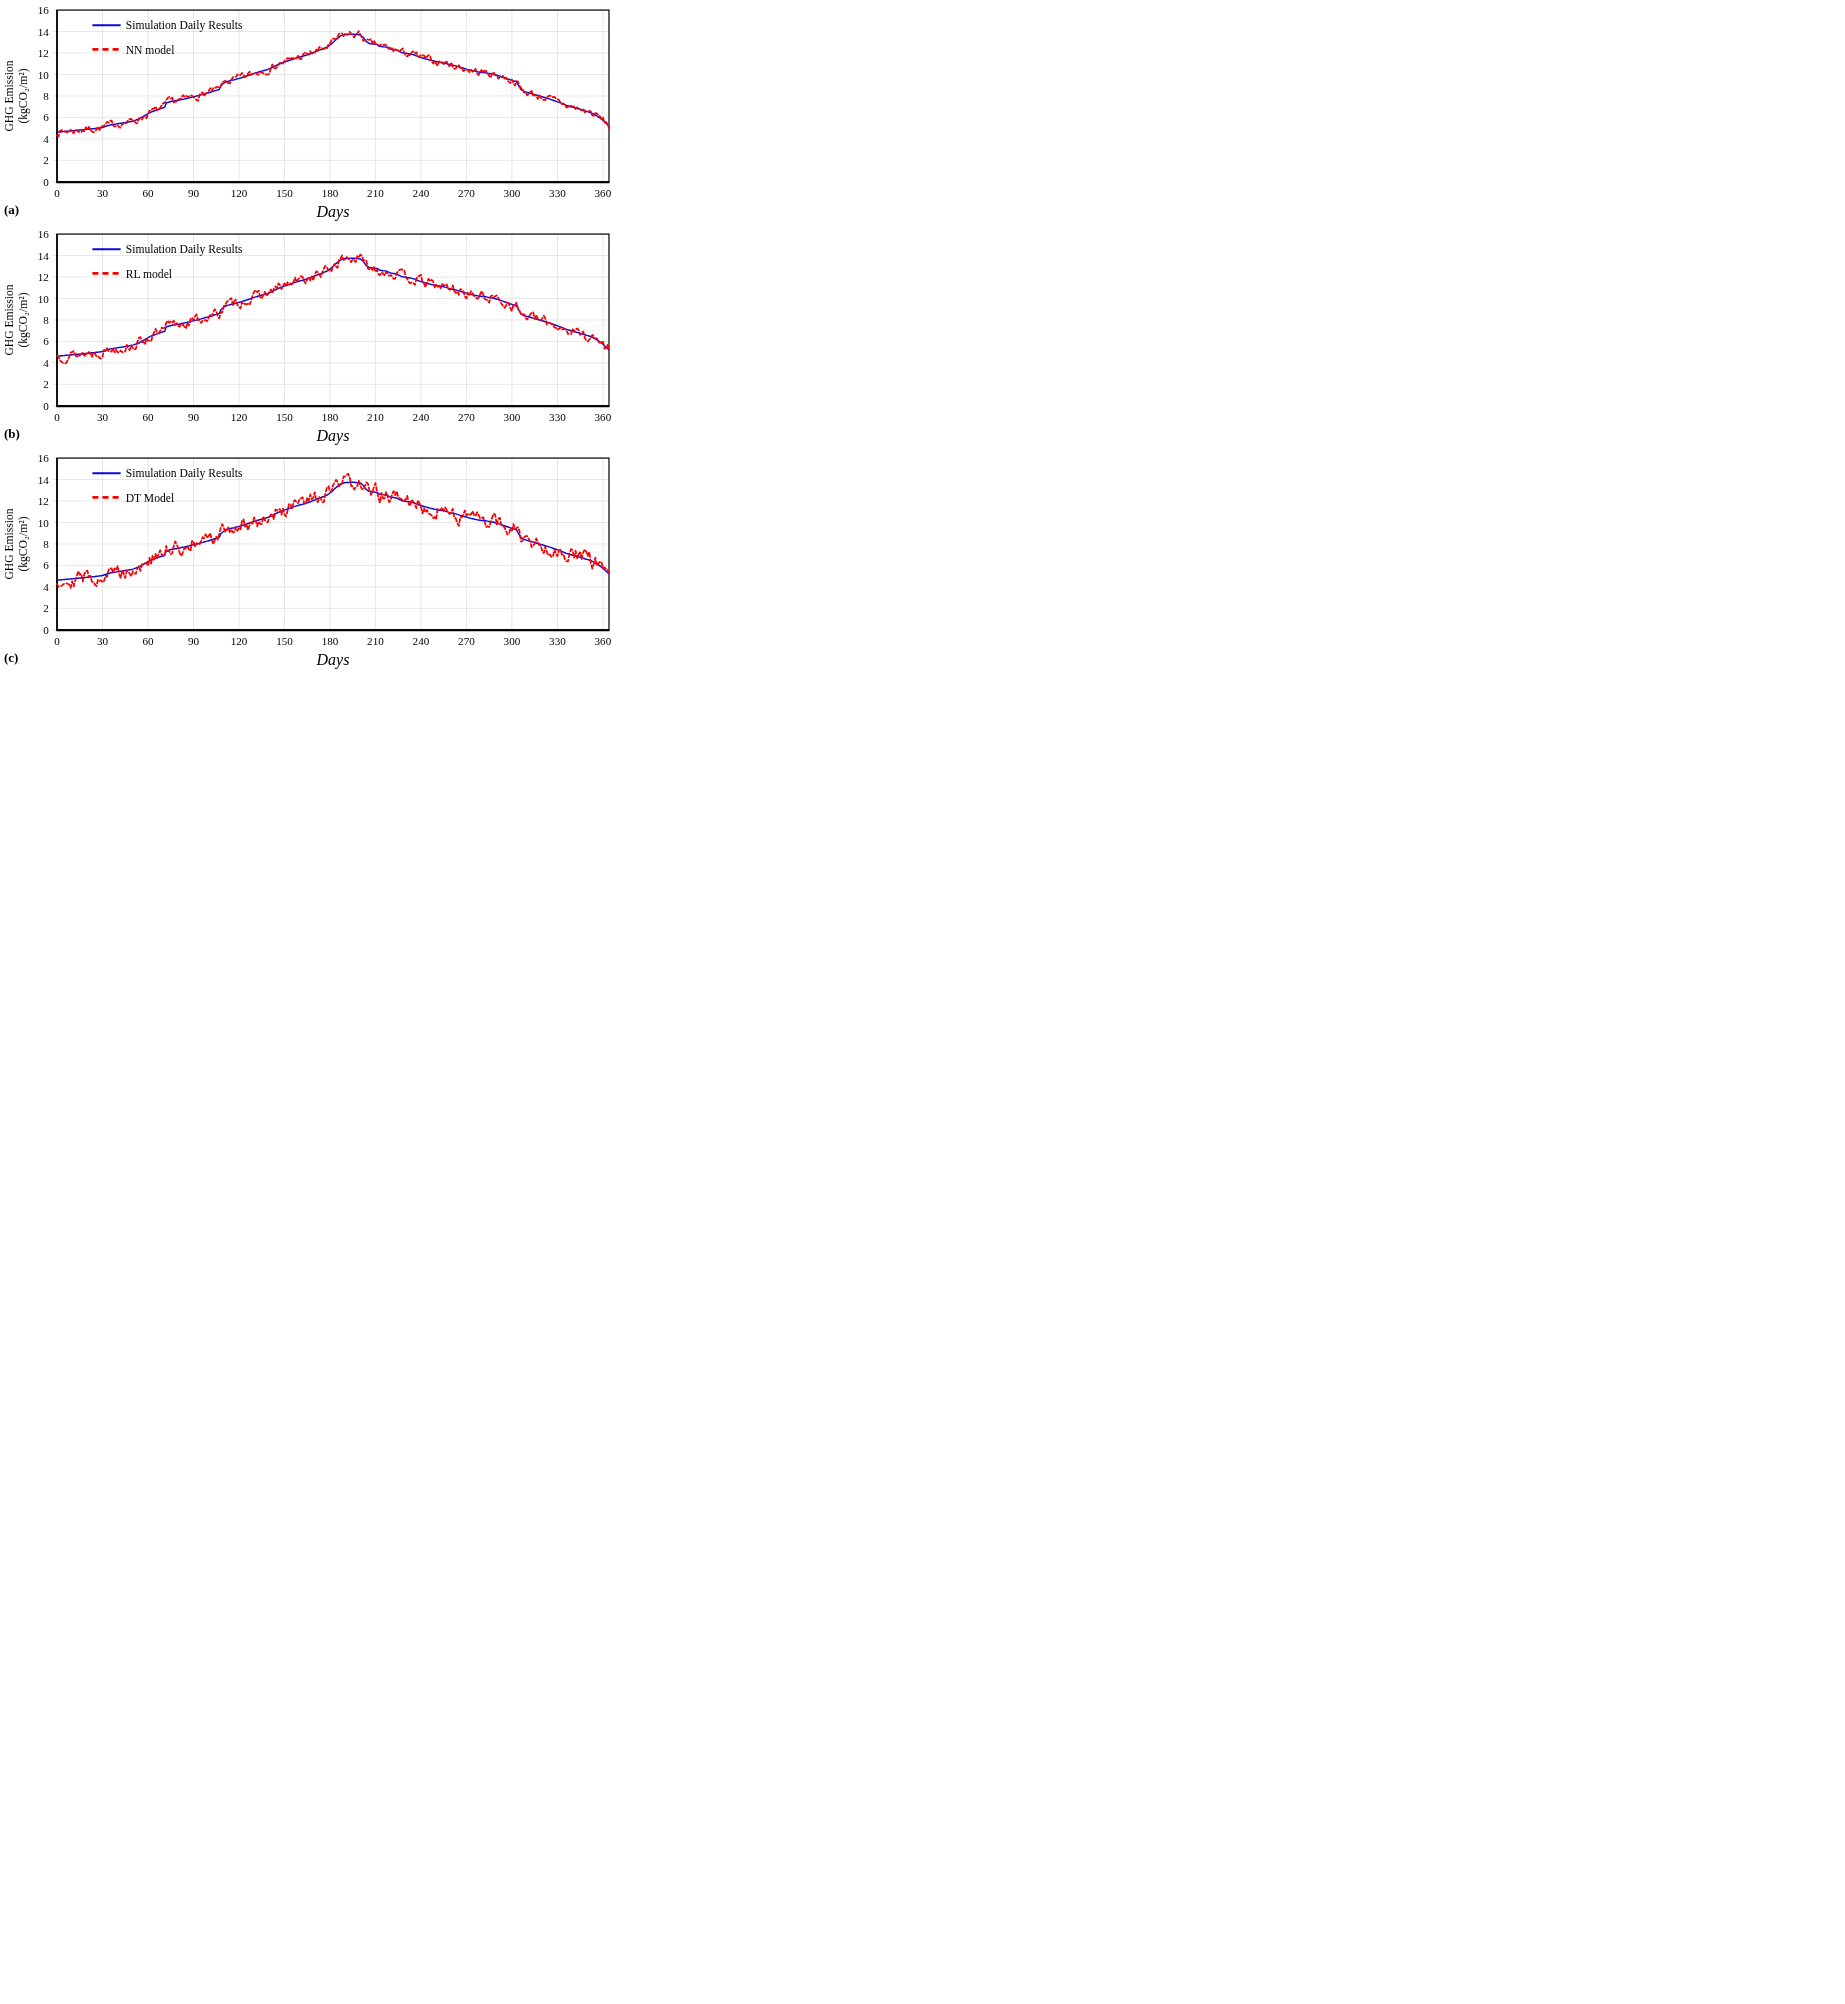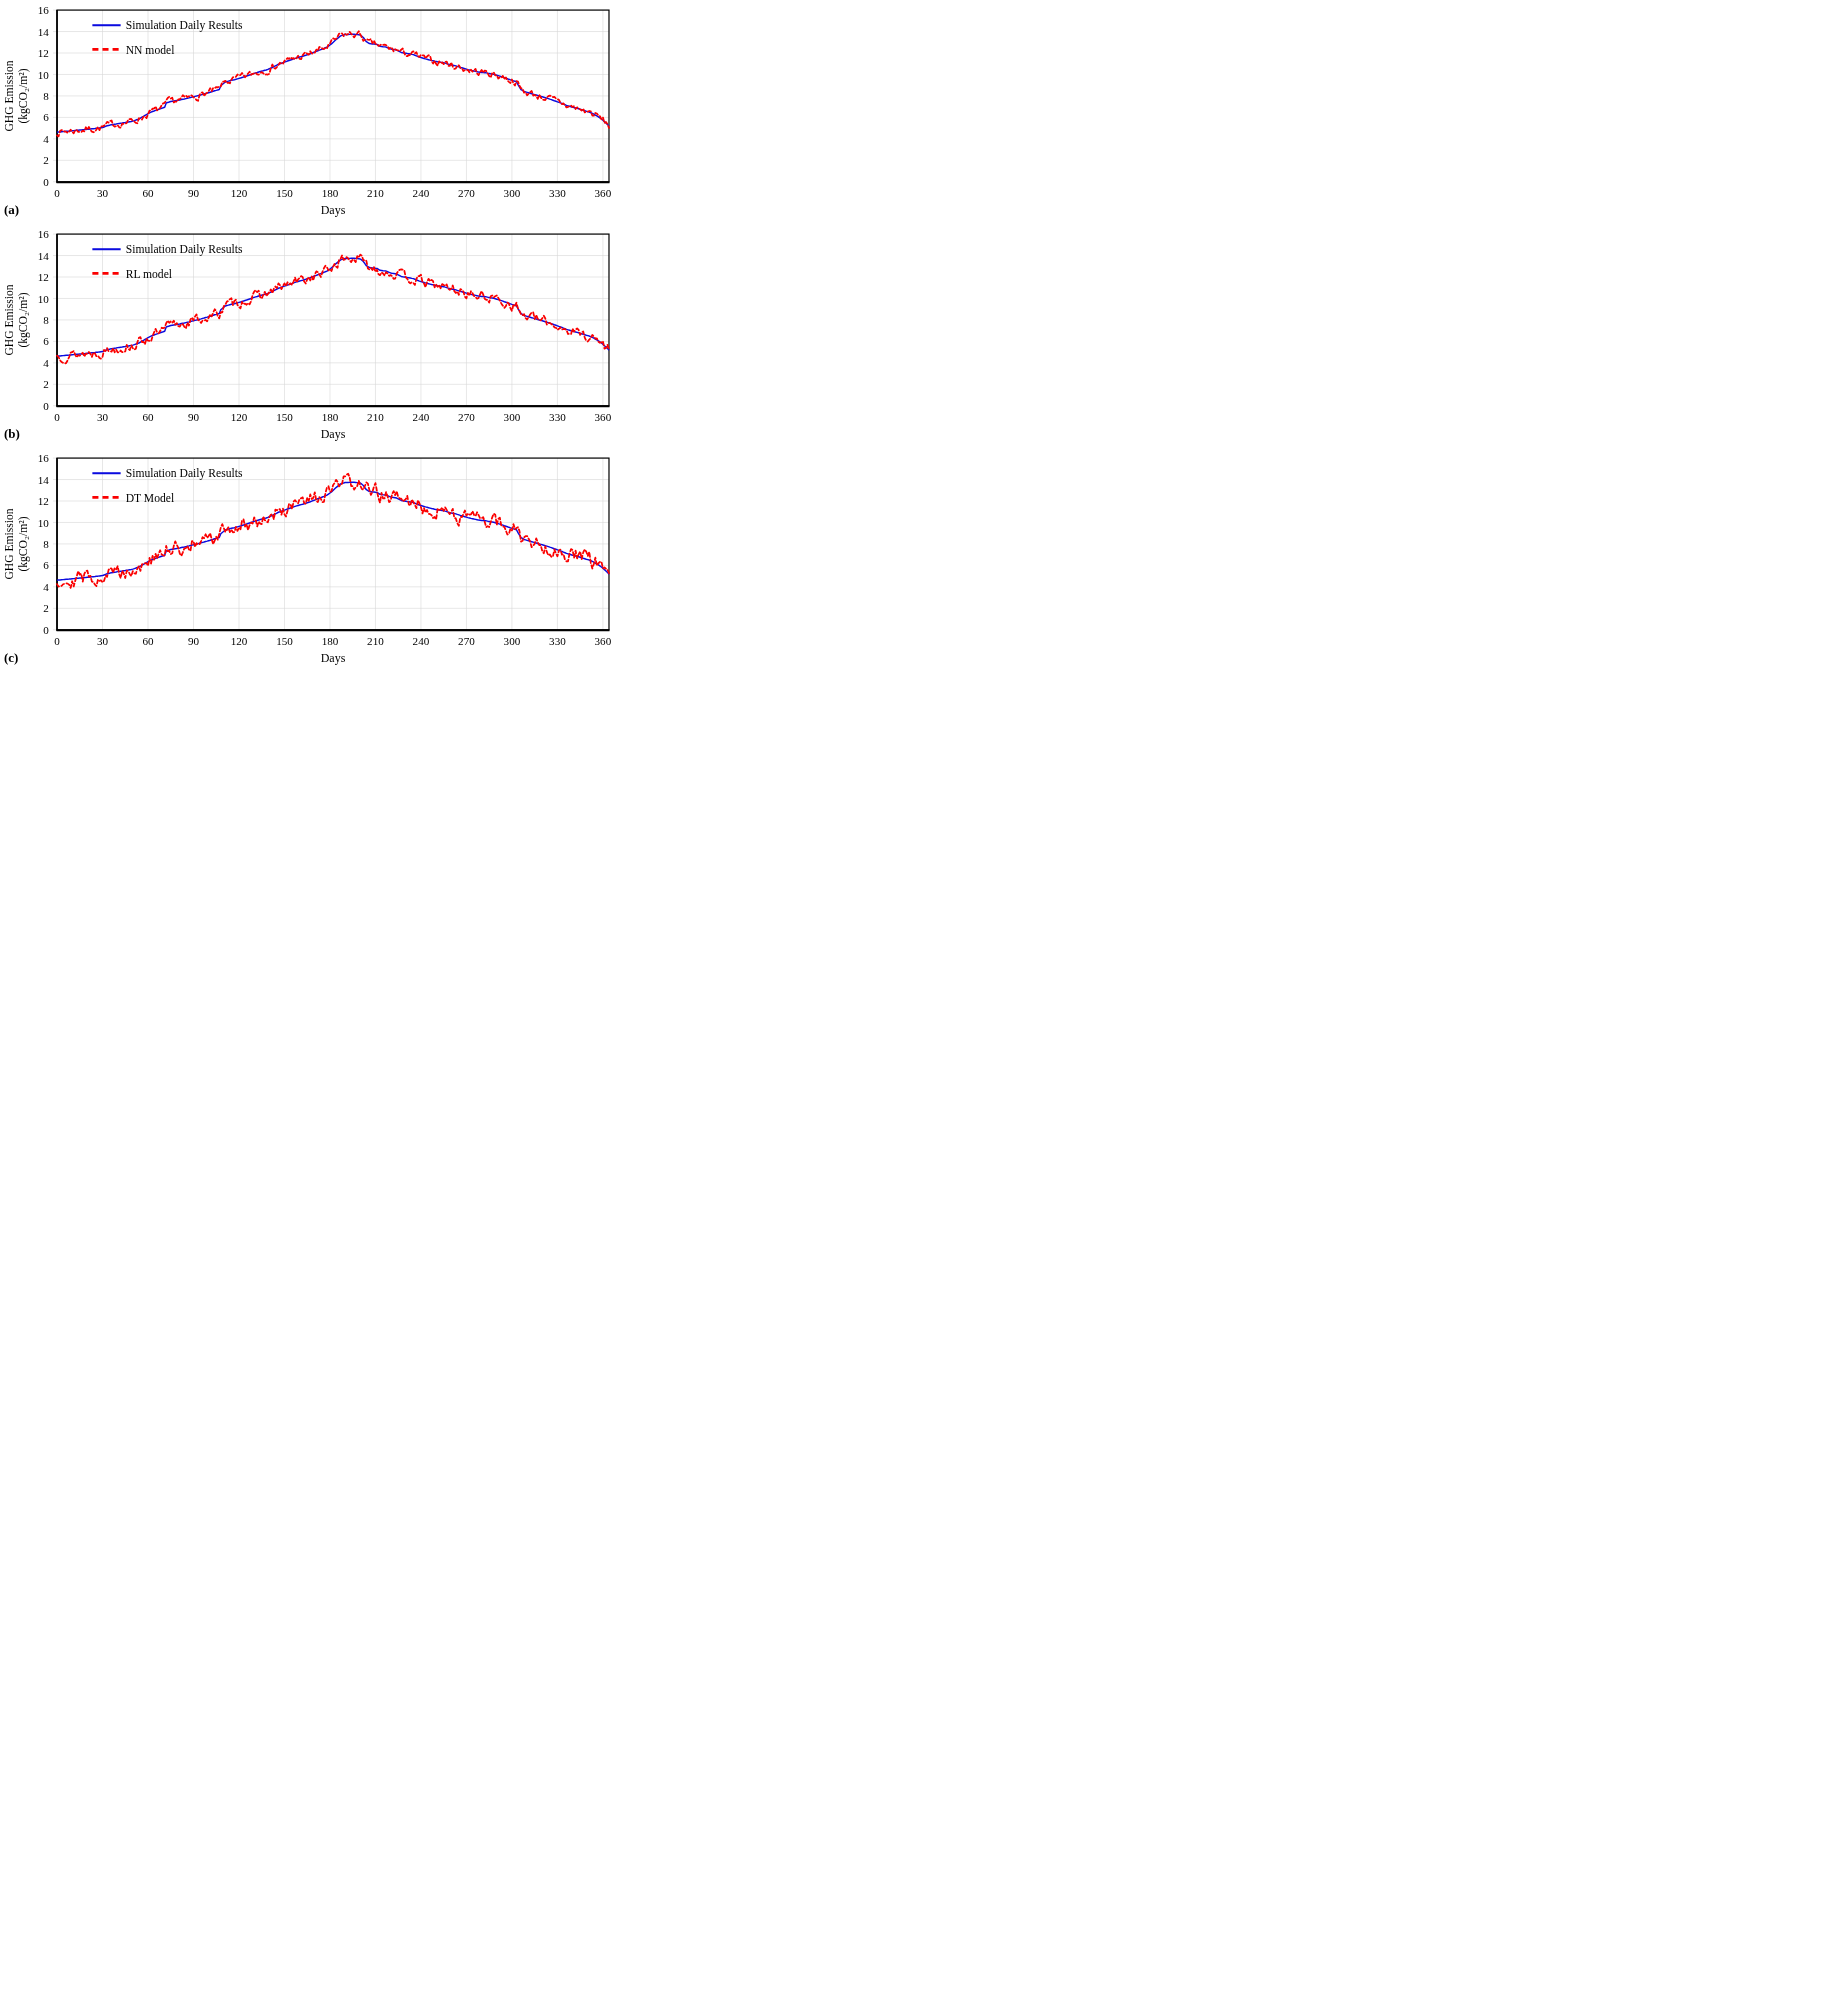--- a/index.html
+++ b/index.html
@@ -4,21 +4,21 @@
 <style>
   html,body{margin:0;padding:0;background:#ffffff;}
   body{width:615px;font-family:"Liberation Serif","DejaVu Serif",serif;color:#000;}
   .figure{position:relative;width:615px;padding:2px 0 5px 0;}
   .panel{position:relative;width:615px;height:224px;}
   .plot-svg{position:absolute;left:0;top:0;}
   .ylabel{position:absolute;left:17px;top:94px;transform:translate(-50%,-50%) rotate(-90deg);
           text-align:center;font-size:11.6px;line-height:13.7px;white-space:nowrap;}
   .ylabel span{display:block;}
   .xlabel{position:absolute;left:333px;top:201px;transform:translateX(-50%);
-          font-size:12px;}
+          font-size:16px;font-style:italic;}
   .panel-letter{position:absolute;left:4px;top:200px;font-size:13px;font-weight:bold;}
 </style>
 </head>
 <body>
 
 <div class="figure">
 
   <div class="panel">
     <svg class="plot-svg" width="615" height="202" viewBox="0 0 1216 400">
         <line x1="112" y1="313.5" x2="1205" y2="313.5" stroke="#d8d8d8" stroke-width="1.2"></line>

